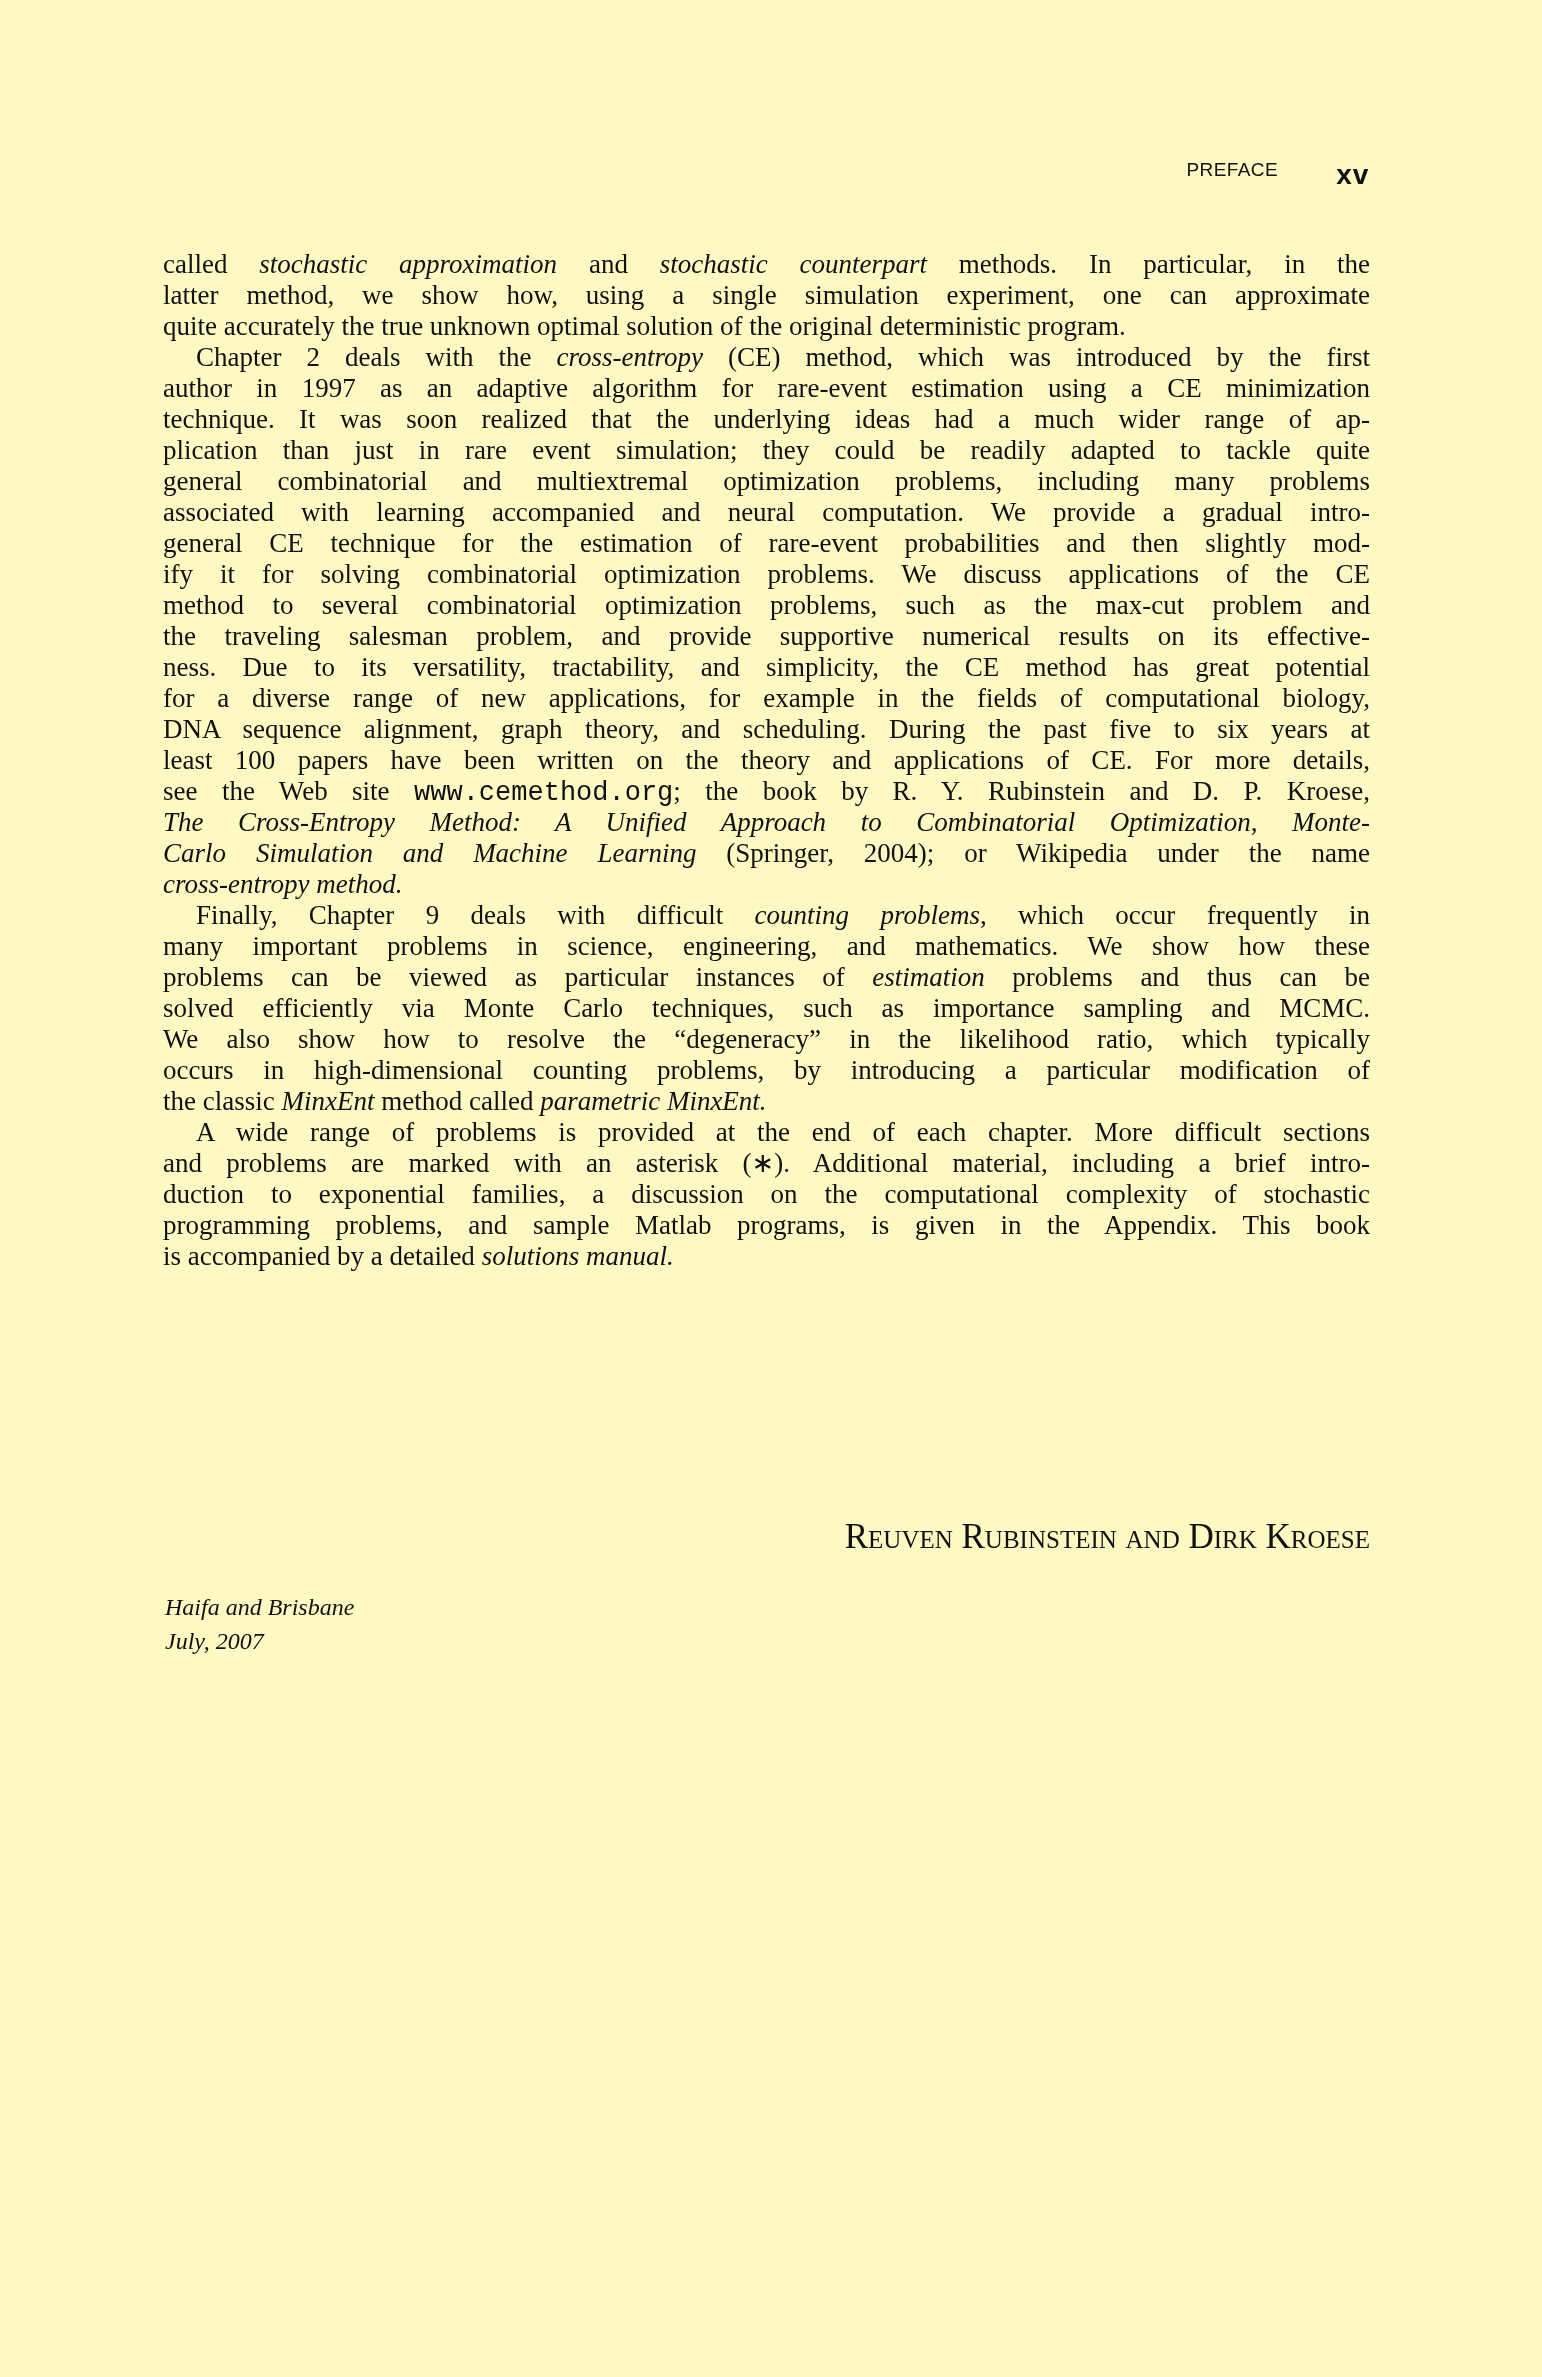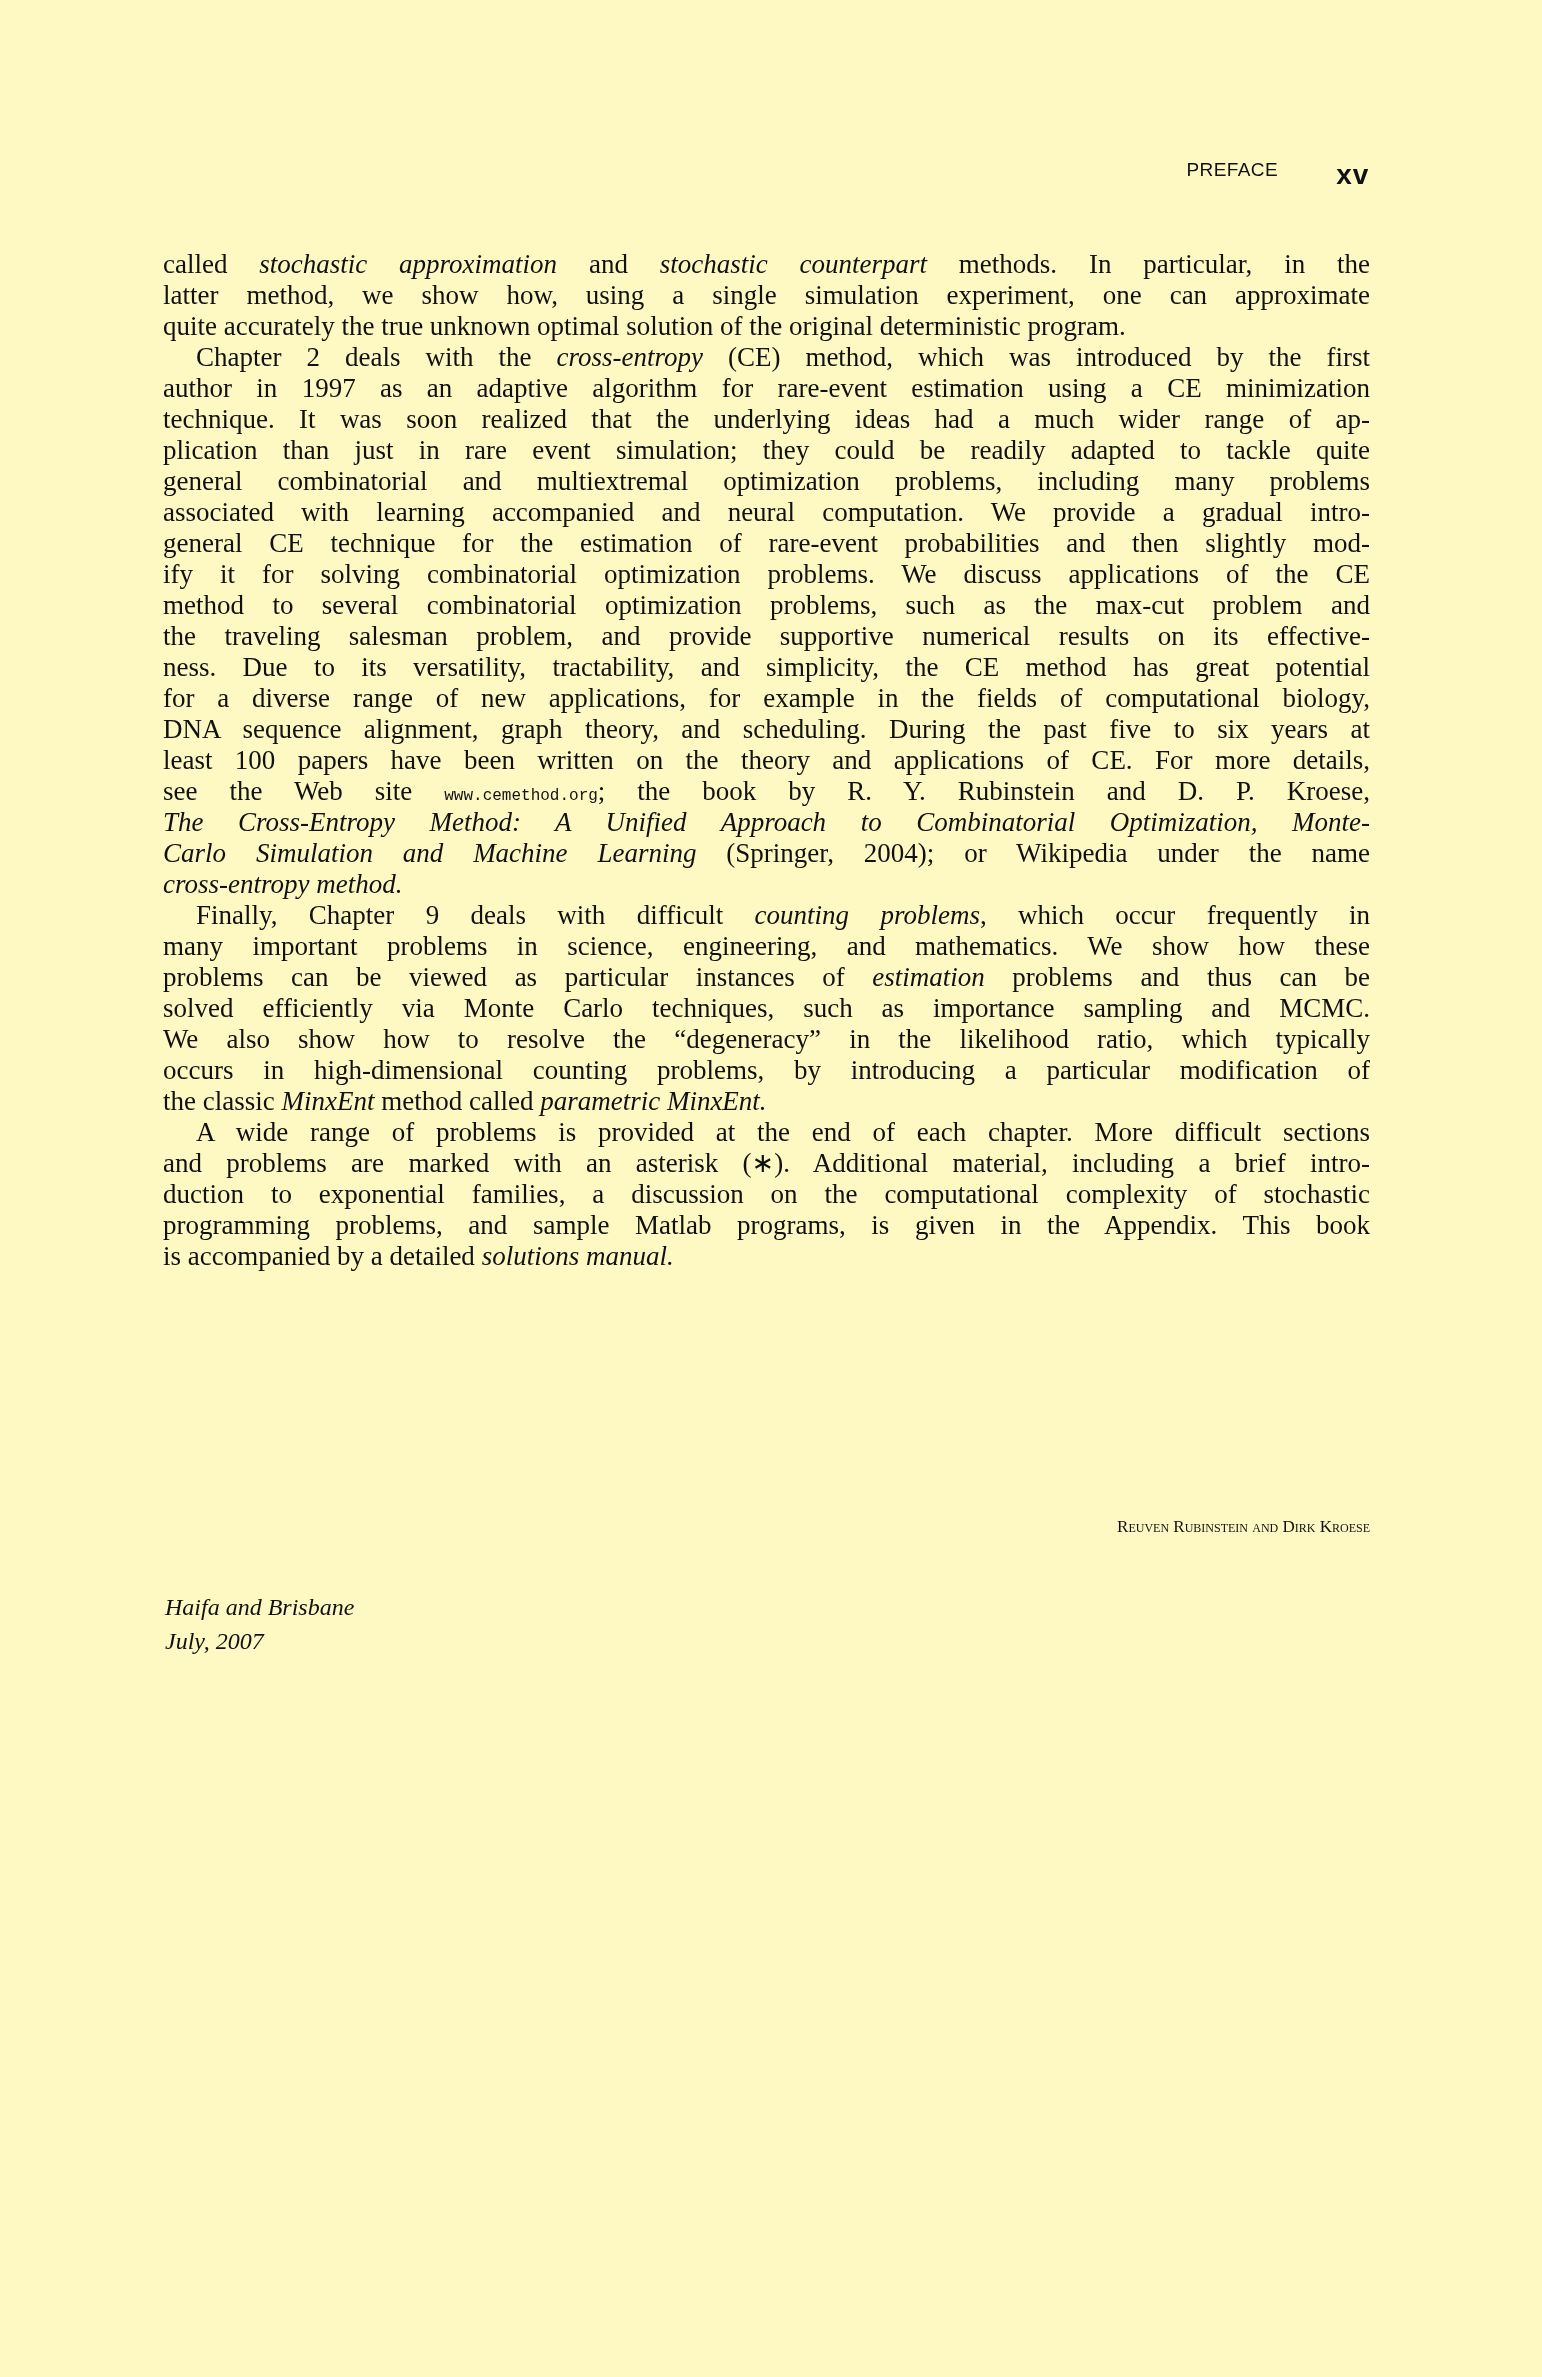--- a/index.html
+++ b/index.html
@@ -12,24 +12,24 @@
     .running-head .rh-title { position: absolute; right: 93px; top: 0; letter-spacing: 0.4px; }
     .running-head .rh-page { position: absolute; right: 1.7px; top: 0; font-weight: bold; font-size: 28px; letter-spacing: 0.9px; }
     .body-text {
       position: absolute; left: 163px; top: 249px; width: 1207px;
       font-family: "Liberation Serif", serif; font-size: 27px; line-height: 31px; color: #111;
     }
     .line { display: block; width: 1207px; height: 31px; white-space: nowrap; text-align: justify; text-align-last: justify; }
     .line.last { text-align-last: left; }
     .line.indent { text-indent: 33px; }
     .line em, .line i { font-style: italic; }
-    .mono { font-family: "Liberation Mono", monospace; font-size: 16px; }
+    .mono { font-family: "Liberation Mono", monospace; font-size: 27px; }
     .signature {
       position: absolute; top: 1517px; right: 173px;
-      font-family: "Liberation Serif", serif; font-size: 17px; font-variant: small-caps; color: #111; white-space: nowrap;
+      font-family: "Liberation Serif", serif; font-size: 35px; font-variant: small-caps; color: #111; white-space: nowrap;
     }
     .place {
       position: absolute; left: 165px; top: 1590px;
       font-family: Liberation Serif, serif; font-style: italic; font-size: 24px; line-height: 34px; color: #111;
     }
   </style>
 </head>
 <body>
 
 <div class="page">

